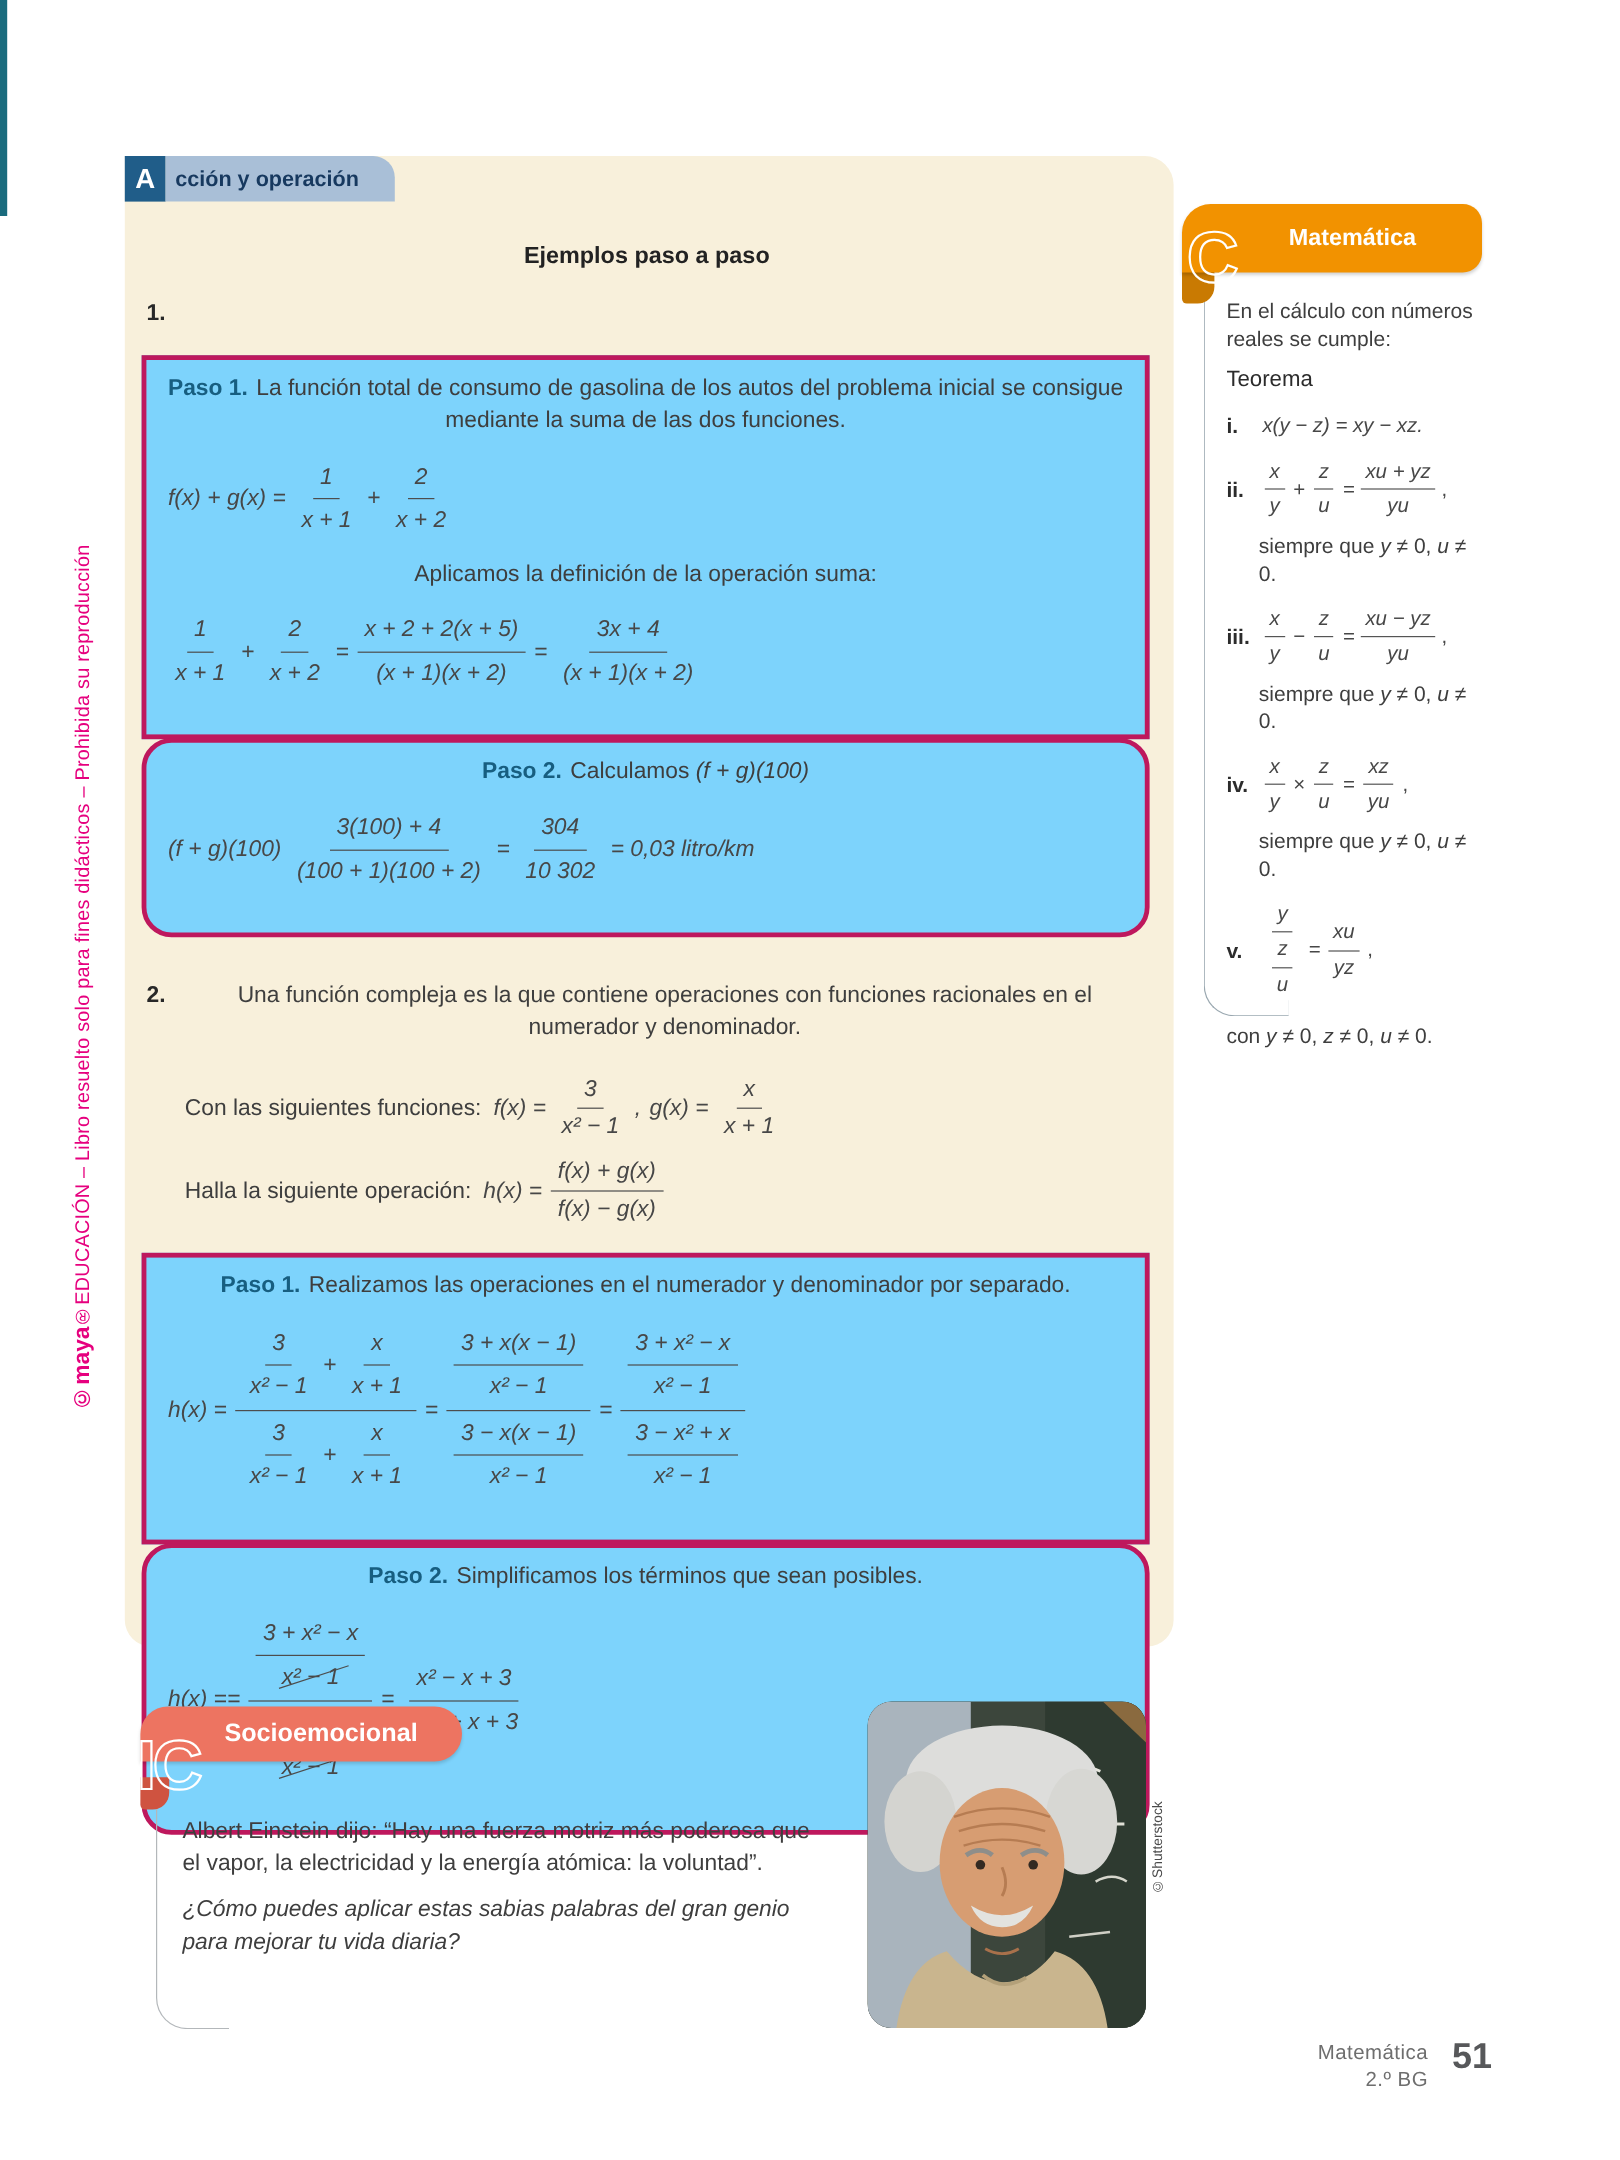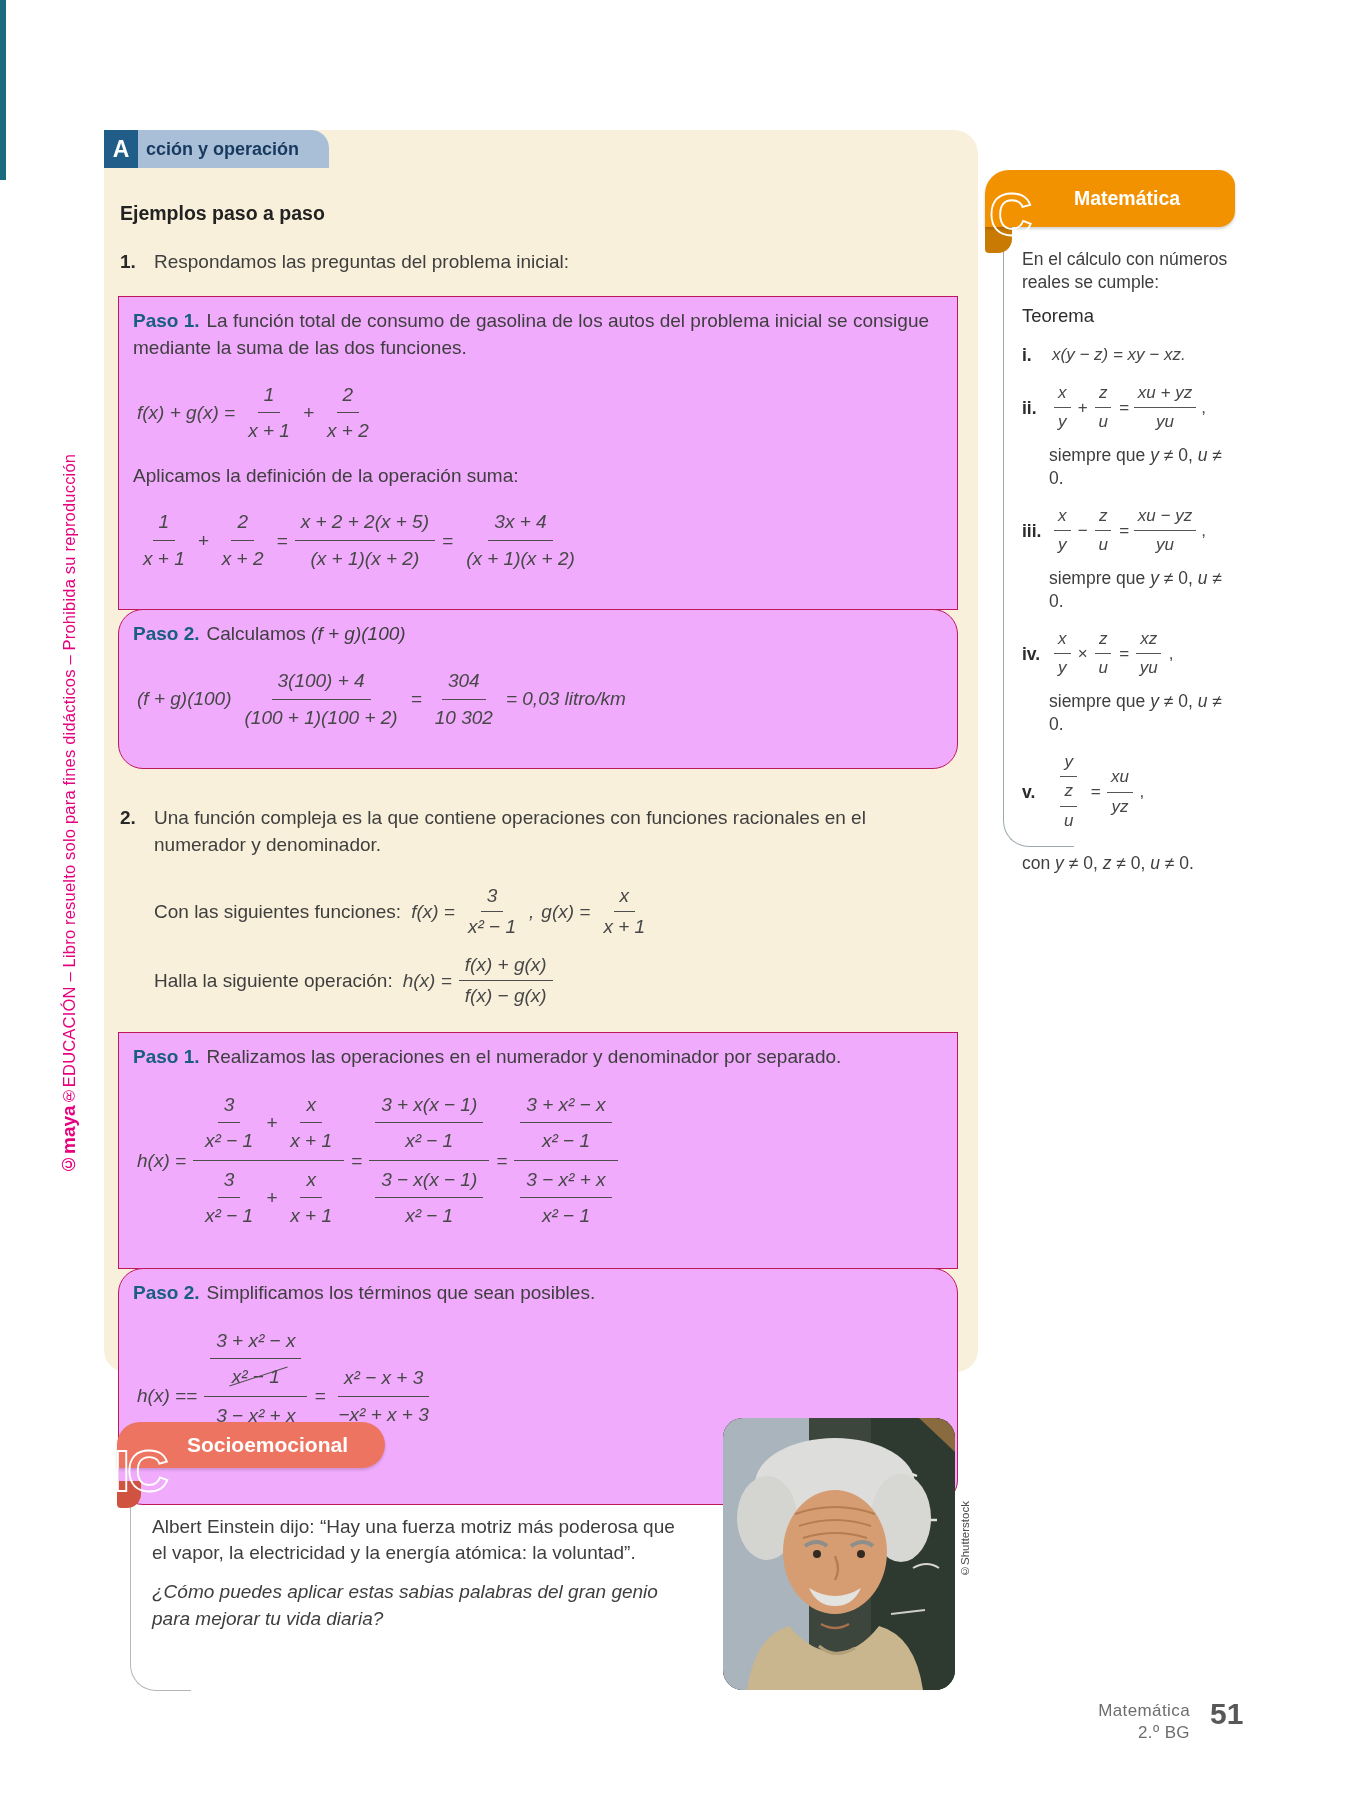--- a/index.html
+++ b/index.html
@@ -11,36 +11,36 @@
 
   
   .copyright{position:absolute;left:58px;top:400px;height:775px;writing-mode:vertical-rl;
              transform:rotate(180deg);color:#e6007e;font-size:16.5px;white-space:nowrap;
              letter-spacing:.2px;}
   .copyright .brand{font-weight:bold;font-size:19px;letter-spacing:0;}
 
   
   .panel{position:absolute;left:104px;top:130px;width:874px;height:1242px;background:#f8f0db;
          border-radius:0 24px 22px 22px;}
-  .panel-inner{padding:58px 20px 0 14px;}
+  .panel-inner{padding:58px 20px 0 14px;text-align:center;}
 
   
   .header-strip{position:absolute;left:104px;top:130px;height:38px;display:flex;z-index:3;}
   .a-box{width:34px;background:#205d89;color:#fff;font-weight:bold;font-size:23px;
          display:flex;align-items:center;justify-content:center;}
   .strip-rest{background:#a9bfd7;color:#17395f;font-weight:bold;font-size:18px;display:flex;
               align-items:center;padding:0 30px 0 8px;border-radius:0 18px 0 0;}
 
   .h2{font-size:19.5px;font-weight:bold;color:#222;margin:14px 0 0 2px;}
   .item{display:flex;gap:14px;margin:24px 0 0 2px;font-size:19px;line-height:1.4;}
   .item .num{font-weight:bold;color:#282828;min-width:20px;}
   .item .itxt{max-width:800px;}
 
-  .pbox{border:1px solid #be185d;margin-top:20px;padding:10px 14px 28px;font-size:19px;
-        line-height:1.45;background:#f0abfc;}
+  .pbox{border:4px solid #be185d;margin-top:20px;padding:10px 14px 28px;font-size:19px;
+        line-height:1.45;background:#7dd3fc;}
   .pbox.joined{margin-top:-1px;border-radius:25px;}
   .plabel{font-weight:bold;color:#175e80;margin-right:7px;}
   .pline{margin:0;}
   .sub{margin-top:16px;}
 
   
   .eq{display:flex;align-items:center;gap:7px;font-size:19px;color:#474747;
       margin:18px 0 8px 4px;flex-wrap:nowrap;}
   .eqi{display:flex;align-items:center;gap:7px;font-size:19px;color:#474747;}
   .mi{font-style:italic;}
@@ -114,21 +114,20 @@
     <span class="brand">©maya</span><span>®EDUCACIÓN – Libro resuelto solo para fines didácticos – Prohibida su reproducción</span>
   </div>
 
   <div class="panel">
     <div class="panel-inner">
 
       <h2 class="h2">Ejemplos paso a paso</h2>
 
       <div class="item">
         <span class="num">1.</span>
-        <span class="itxt">Respondamos las preguntas del problema inicial:</span>
       </div>
 
       <div class="pbox">
         <p class="pline">
           <span class="plabel">Paso 1.</span><span>La función total de consumo de gasolina de los autos del problema inicial se consigue mediante la suma de las dos funciones.</span>
         </p>
         <div class="eq">
             <span class="mi">f(x) + g(x) =</span>
             <span class="frac">
               <span class="fnum">

